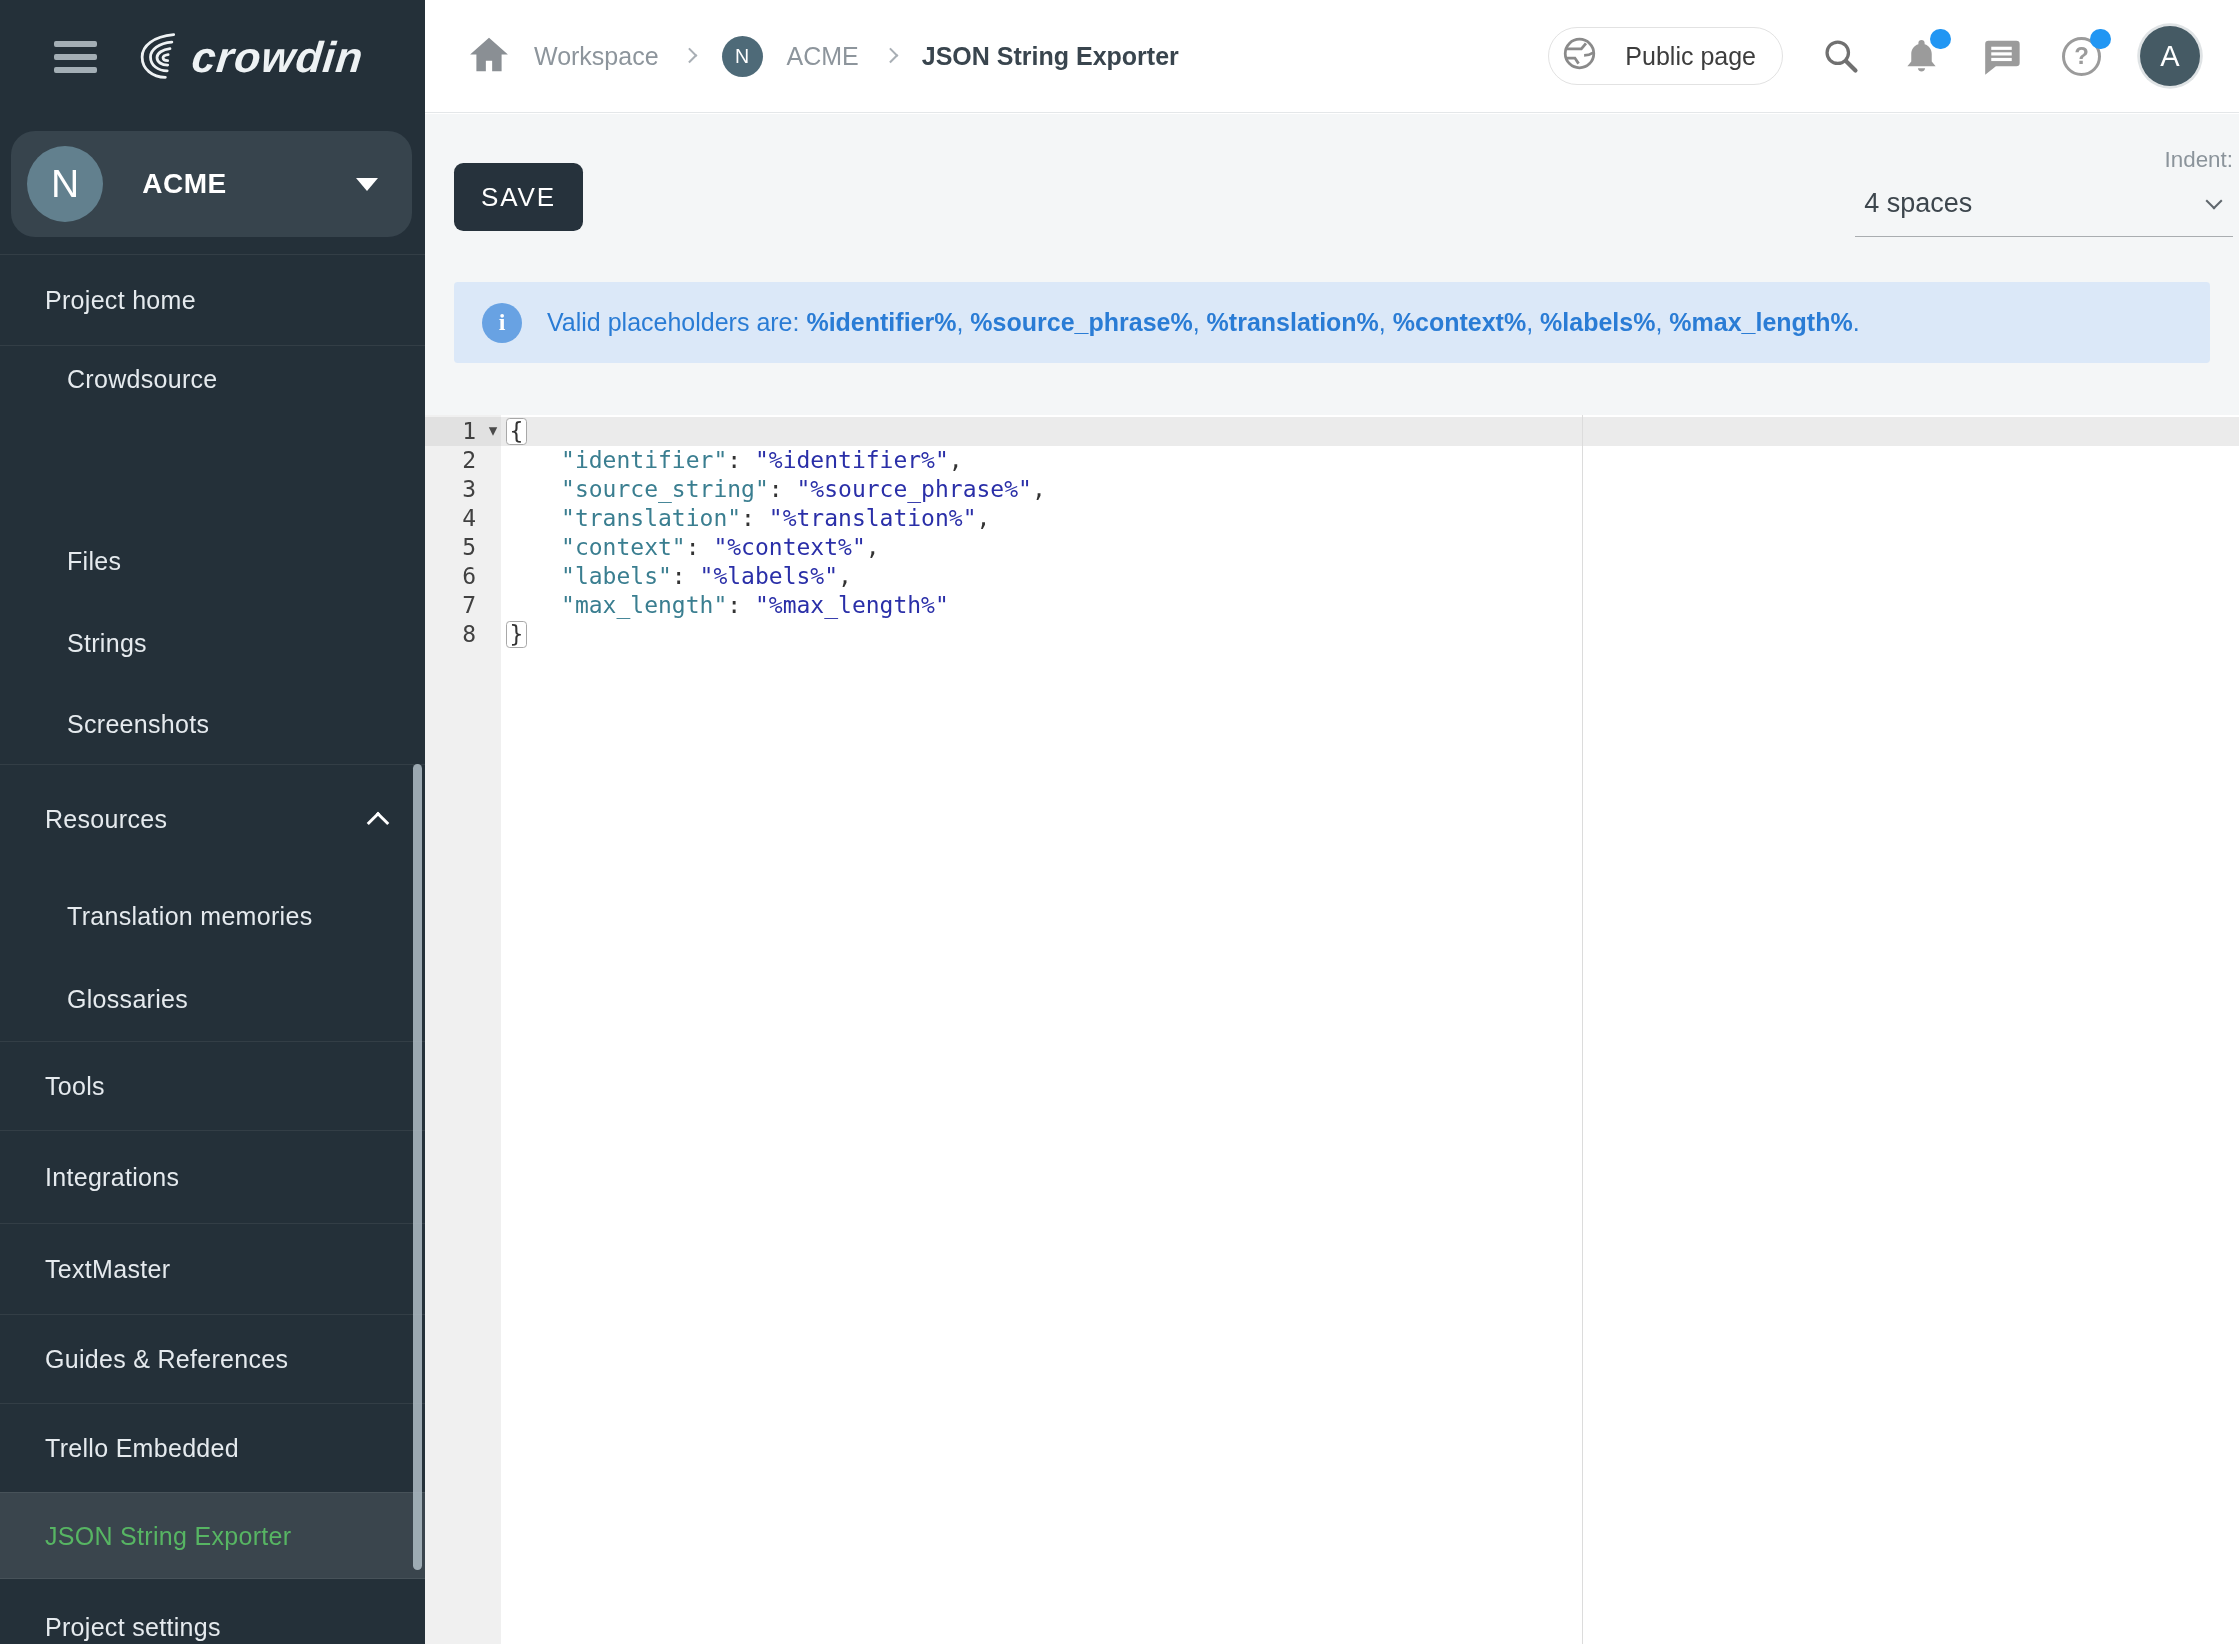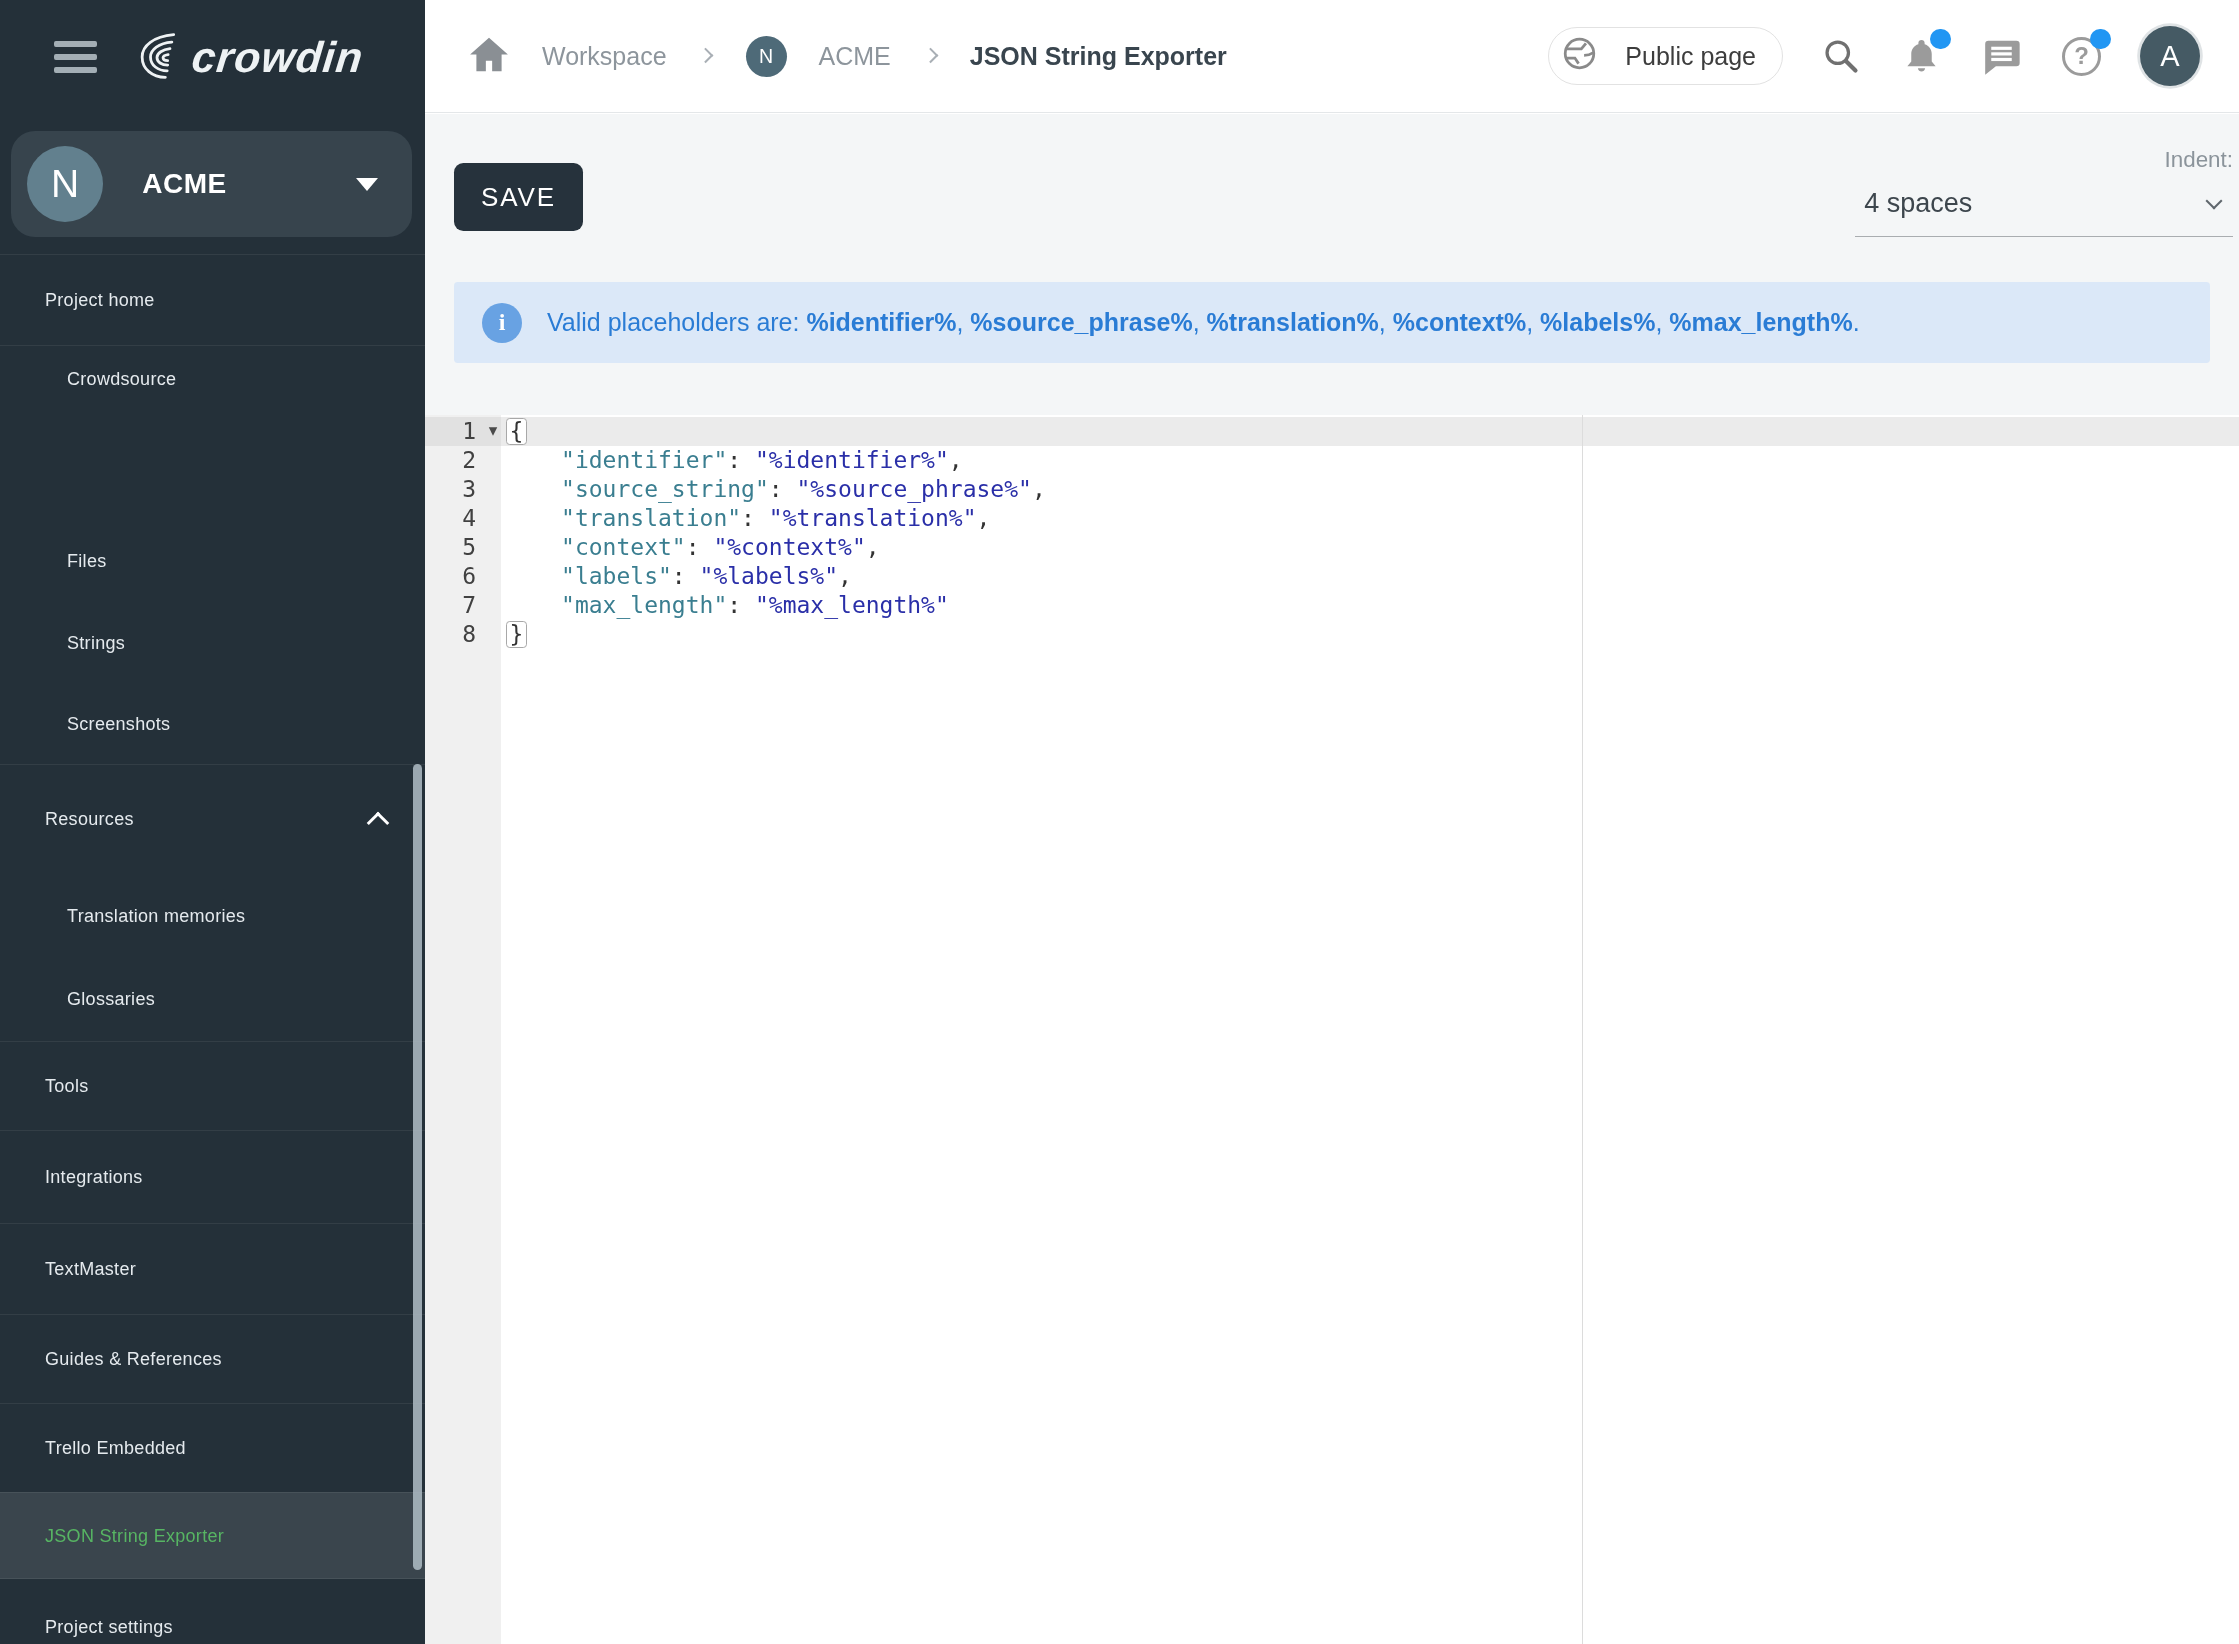--- a/index.html
+++ b/index.html
@@ -18,36 +18,36 @@
   .proj { position:absolute; left:11.2px; right:13px; top:131px; height:106px;
           background:#37444d; border-radius:24px; display:flex; align-items:center;
           padding:0 34px 0 16px; gap:39px; cursor:pointer; }
   .proj-avatar { width:76px; height:76px; border-radius:50%; background:#62808e; color:#fff;
                  font-size:39px; display:flex; align-items:center; justify-content:center; }
   .proj-name { color:#fff; font-size:28px; font-weight:bold; letter-spacing:0.5px; }
   .caret { margin-left:auto; width:0; height:0; border-left:11.2px solid transparent;
            border-right:11.2px solid transparent; border-top:13px solid #fff; }
 
   .srow { position:absolute; left:0; width:100%; display:flex; align-items:center;
-          color:#e5eaee; font-size:18px; font-weight:500; letter-spacing:0.3px; cursor:pointer; }
+          color:#e5eaee; font-size:25px; font-weight:500; letter-spacing:0.3px; cursor:pointer; }
   .srow.bt { border-top:0.9px solid rgba(255,255,255,.07); }
   .srow.item { padding-left:45px; }
   .srow.sub { padding-left:67px; }
   .srow.section { padding-left:45px; padding-right:39px; justify-content:space-between; }
   .srow.active { background:#3a454d; color:#57b563; }
   .chev-up { width:16px; height:16px; border-left:3.7px solid #fff; border-top:3.7px solid #fff;
              transform:rotate(45deg); margin-top:7.5px; }
   .sb-scrollbar { position:absolute; right:2.8px; top:764px; width:9.3px; height:806px;
                   border-radius:4.7px; background:#a9b6bf; opacity:.9; }
 
   
   .topbar { position:absolute; left:425px; top:0; right:0; height:113px; background:#fff;
             border-bottom:0.9px solid #e4e7e9; display:flex; align-items:center;
             padding:0 39px 0 43px; }
-  .crumbs { display:flex; align-items:center; gap:32px; }
+  .crumbs { display:flex; align-items:center; gap:24px; }
   .crumb-gray { color:#8d959c; font-size:25px; }
   .crumb-cur { color:#39454e; font-size:25px; font-weight:600; }
   .bchev { width:11.2px; height:11.2px; border-right:2.8px solid #a9afb5; border-top:2.8px solid #a9afb5;
            transform:rotate(45deg); margin:0 1.9px; }
   .crumb-chip { width:41px; height:41px; border-radius:50%; background:#4e6a78; color:#fff;
                 font-size:19.6px; display:flex; align-items:center; justify-content:center; }
   .tb-right { margin-left:auto; display:flex; align-items:center; gap:37px; }
   .pill { height:58px; border:1.9px solid #e2e2e2; border-radius:30px; background:#fff;
           display:flex; align-items:center; gap:28px; padding:0 26px 0 13px;
           font-size:25px; font-weight:500; color:#3d3d3d; cursor:pointer; }

